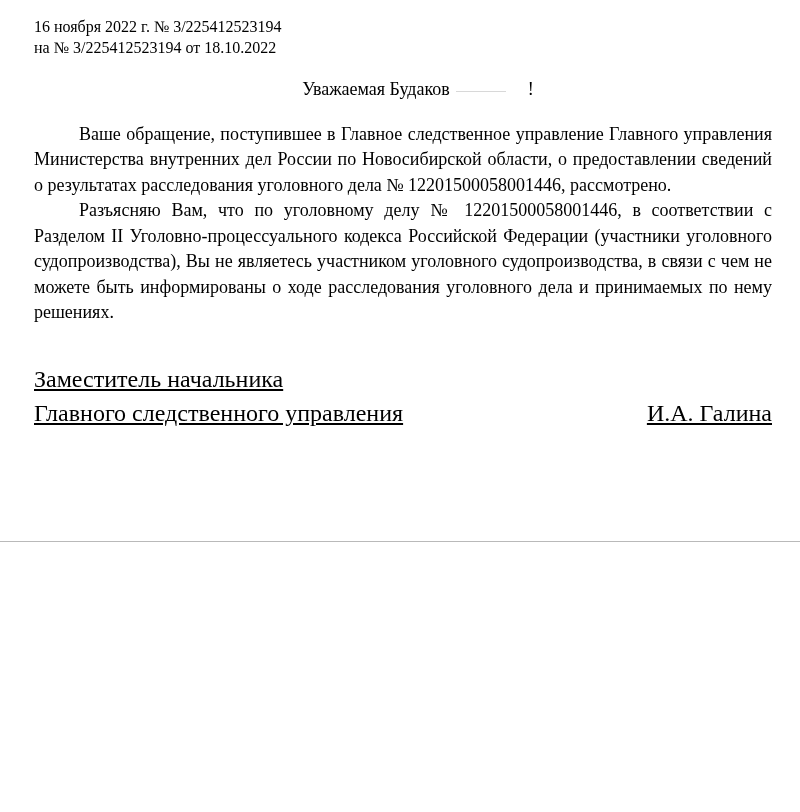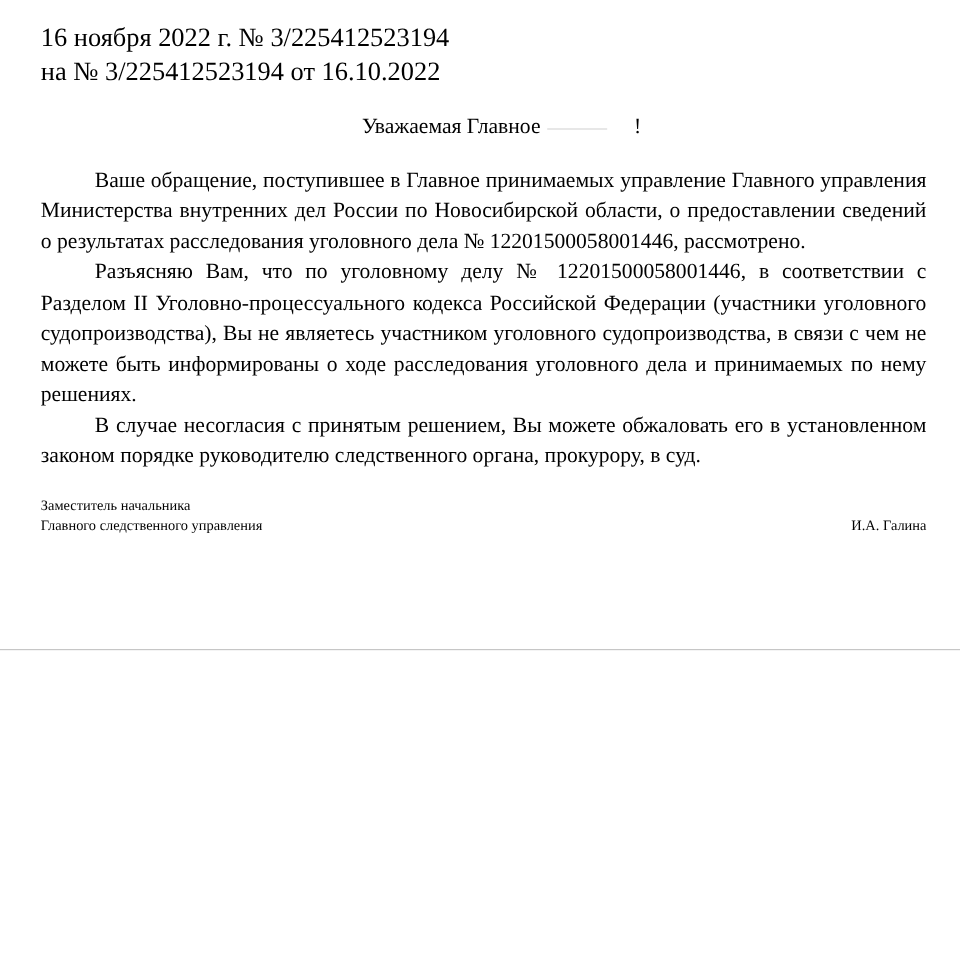--- a/index.html
+++ b/index.html
@@ -22,21 +22,21 @@
   }
   .doc {
     position: absolute;
     left: 0;
     top: 0;
     width: 800px;
     padding: 16px 28px 0 34px;
     box-sizing: border-box;
   }
   .ref-block {
-    font-size: 22px;
+    font-size: 16px;
     line-height: 1.33;
     margin: 0 0 20px 0;
   }
   .ref-line {
     white-space: nowrap;
   }
   .salutation {
     text-align: center;
     font-size: 18px;
     margin: 0 0 22px 0;
@@ -60,23 +60,24 @@
   }
   p.body-par {
     font-size: 18px;
     line-height: 1.42;
     text-align: justify;
     text-indent: 45px;
     margin: 0 0 0 0;
     hyphens: manual;
   }
   .sig-block {
-    margin-top: 20px;
-    font-size: 12px;
+    margin-top: 36px;
+    font-size: 24px;
     line-height: 1.42;
+    text-decoration: underline;
   }
   .sig-row {
     display: flex;
     justify-content: space-between;
     align-items: flex-end;
   }
   .sig-left {
     text-align: left;
   }
   .sig-name {
@@ -102,30 +103,29 @@
 </style>
 </head>
 <body>
 
 <div class="page">
 
   <div class="doc">
 
     <div class="ref-block">
       <div class="ref-line">16 ноября 2022 г. № 3/225412523194</div>
-      <div class="ref-line">на № 3/225412523194 от 16.10.2022</div>
+      <div class="ref-line">на № 3/225412523194 от 18.10.2022</div>
     </div>
 
     <div class="salutation">
-      <span>Уважаемая Главное</span><span class="redacted"></span><span>!</span>
+      <span>Уважаемая Будаков</span><span class="redacted"></span><span>!</span>
     </div>
 
-    <p class="body-par">Ваше обращение, поступившее в Главное принимаемых управление Главного управления Министерства внутренних дел России по Новосибирской области, о предоставлении сведений о результатах расследования уголовного дела № 12201500058001446, рассмотрено.</p>
+    <p class="body-par">Ваше обращение, поступившее в Главное следственное управление Главного управления Министерства внутренних дел России по Новосибирской области, о предоставлении сведений о результатах расследования уголовного дела № 12201500058001446, рассмотрено.</p>
     <p class="body-par">Разъясняю Вам, что по уголовному делу № 12201500058001446, в соответствии с Разделом II Уголовно-процессуального кодекса Российской Федерации (участники уголовного судопроизводства), Вы не являетесь участником уголовного судопроизводства, в связи с чем не можете быть информированы о ходе расследования уголовного дела и принимаемых по нему решениях.</p>
-    <p class="body-par">В случае несогласия с принятым решением, Вы можете обжаловать его в установленном законом порядке руководителю следственного органа, прокурору, в суд.</p>
 
     <div class="sig-block">
       <div class="sig-left">Заместитель начальника</div>
       <div class="sig-row">
         <div class="sig-left">Главного следственного управления</div>
         <div class="sig-name">И.А. Галина</div>
       </div>
     </div>
 
   </div>

